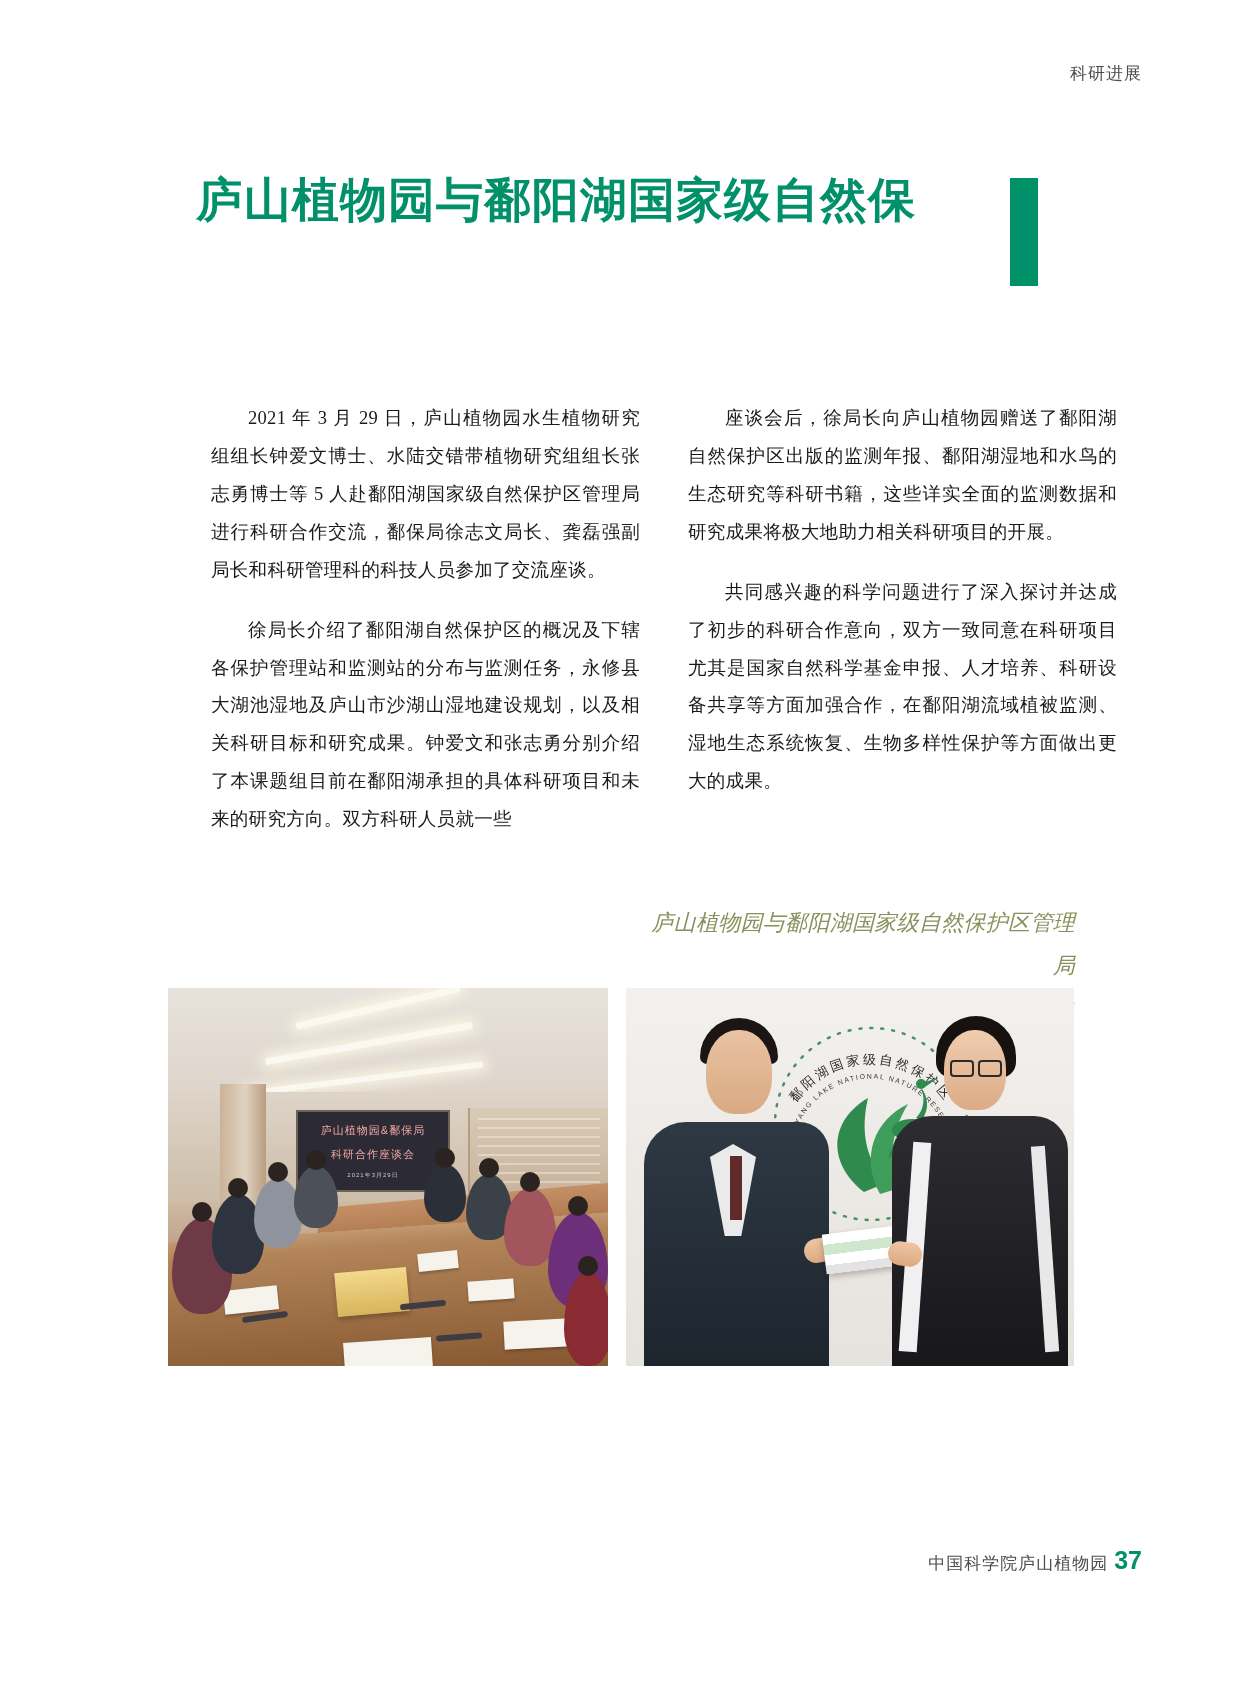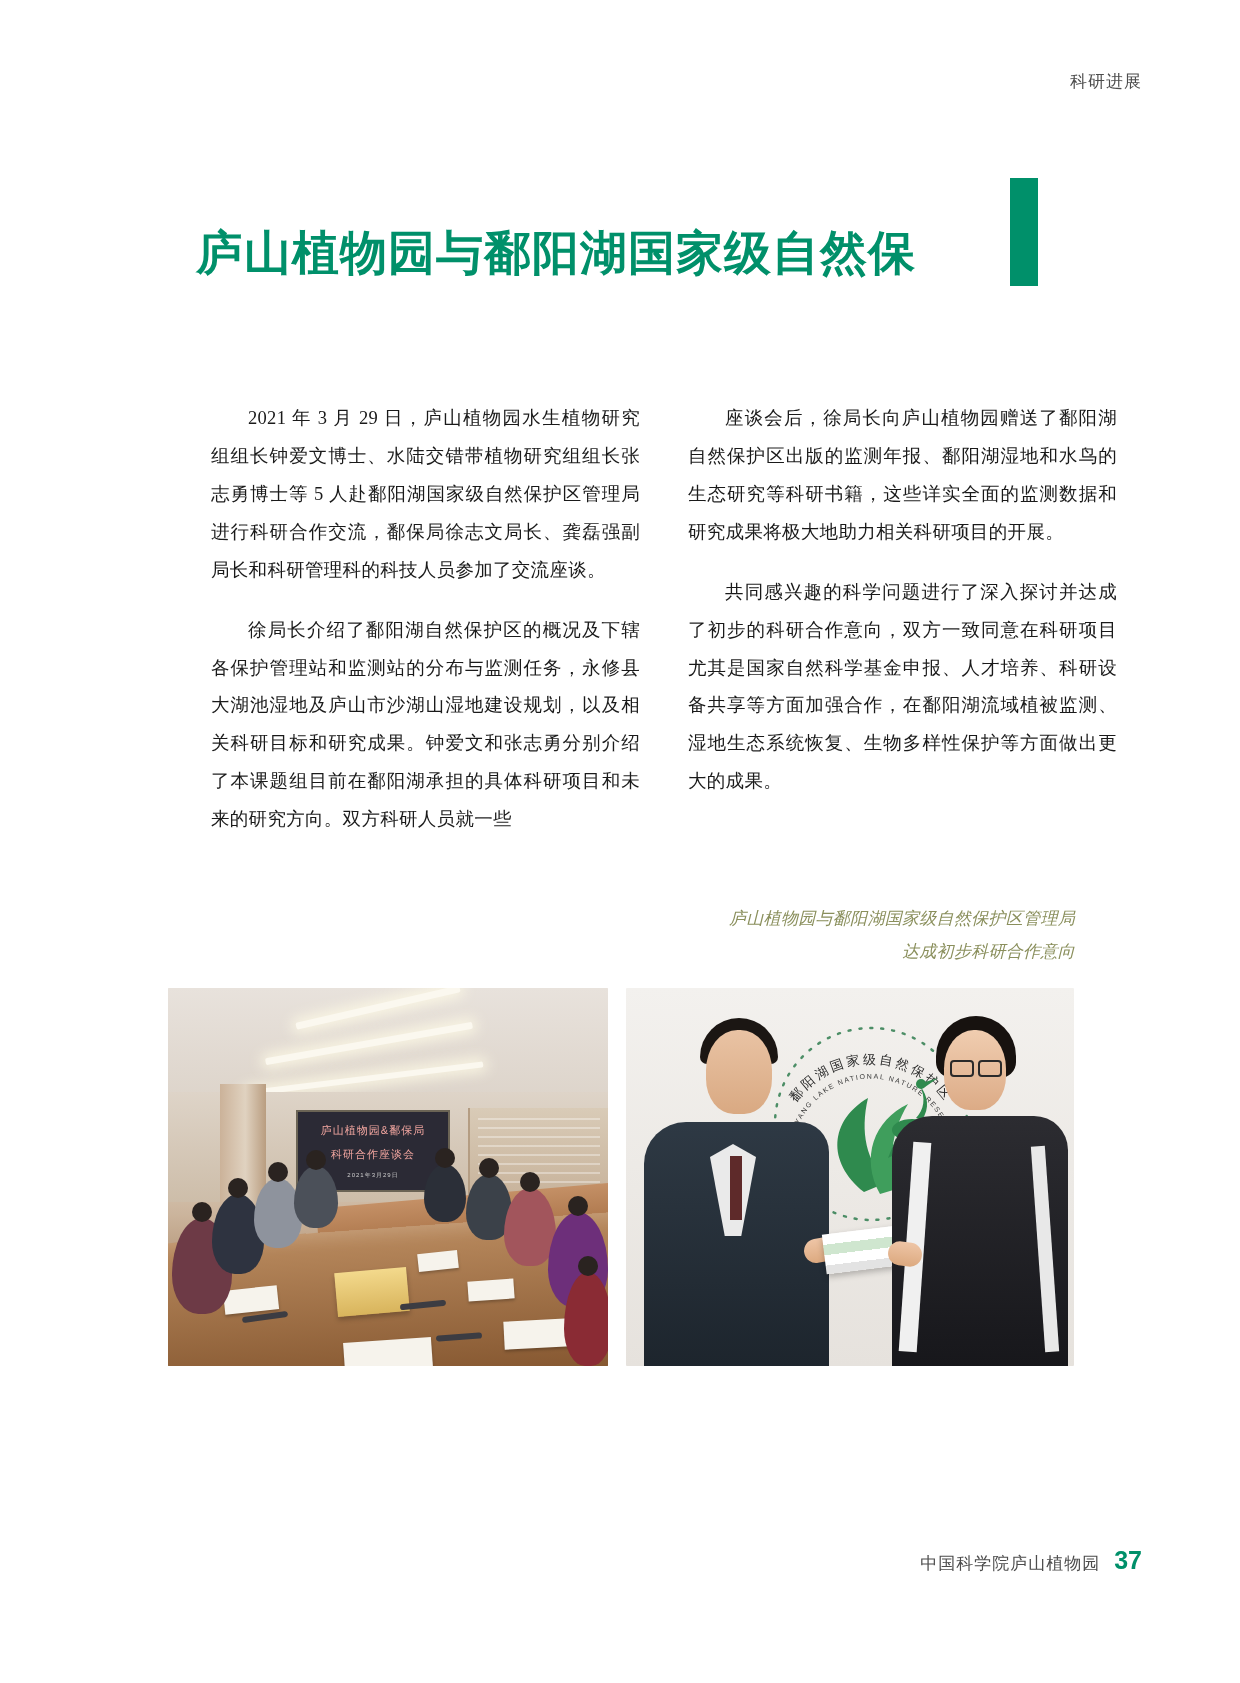--- a/index.html
+++ b/index.html
@@ -17,31 +17,30 @@
 
   
   .page-header {
     position: absolute;
     top: 62px;
     right: 98px;
     font-size: 17px;
     color: #4c4c4c;
     letter-spacing: 1px;
     font-family: "Liberation Sans", sans-serif;
-    margin-top: 8px;
   }
 
   
   .title-block {
     position: absolute;
     top: 168px;
     left: 196px;
     width: 860px;
     display: flex;
-    align-items: flex-end;
+    align-items: flex-start;
   }
   .title-text {
     font-size: 47px;
     line-height: 1.38;
     font-weight: bold;
     color: #00906a;
     letter-spacing: 1px;
     width: 800px;
     font-family: "Liberation Sans", sans-serif;
   }
@@ -78,21 +77,21 @@
   }
   .col p:last-child { margin-bottom: 0; }
 
   
   .caption {
     position: absolute;
     top: 902px;
     left: 645px;
     width: 430px;
     text-align: right;
-    font-size: 17px;
+    font-size: 22px;
     line-height: 1.95;
     color: #8a8f5c;
     font-style: italic;
     letter-spacing: 0.3px;
   }
 
   
   .photos {
     position: absolute;
     top: 988px;
@@ -260,21 +259,21 @@
     background: linear-gradient(#eec5a6,#dca97f);
   }
 
   
   .footer {
     position: absolute;
     bottom: 108px;
     right: 98px;
     display: flex;
     align-items: baseline;
-    gap: 14px;
+    gap: 6px;
   }
   .footer-org {
     font-size: 17px;
     color: #4c4c4c;
     letter-spacing: 1px;
     font-family: "Liberation Sans", sans-serif;
   }
   .footer-page {
     font-size: 25px;
     font-weight: bold;

